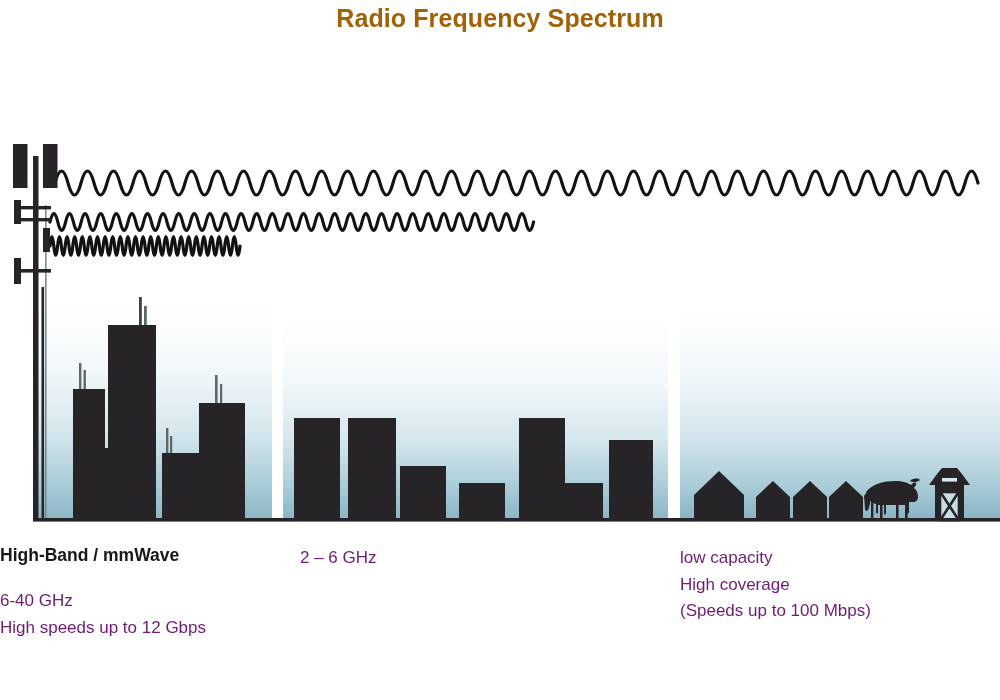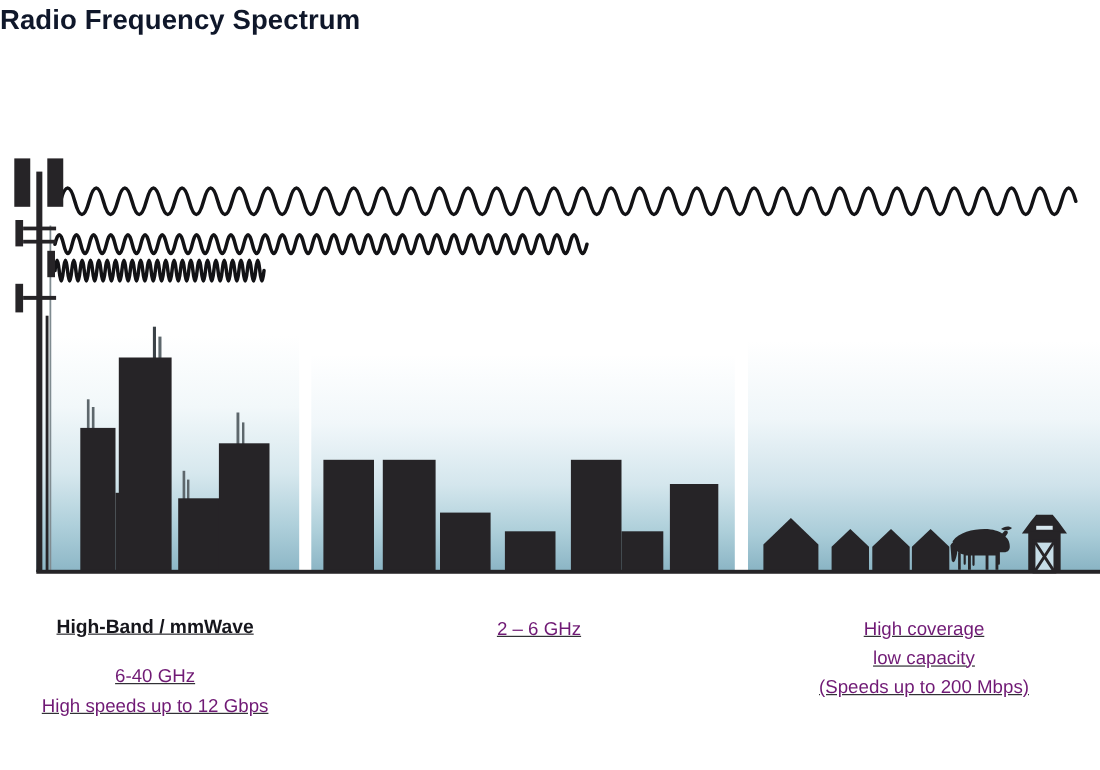--- a/index.html
+++ b/index.html
@@ -19,37 +19,37 @@
     position: absolute;
     inset: 0;
     width: 1000px;
     height: 700px;
   }
   .title {
     position: absolute;
     top: 4px;
     left: 0;
     width: 1000px;
+    text-align: center;
     font-size: 25px;
     font-weight: bold;
     letter-spacing: 0.1px;
-    color: #0f172a;
+    color: #a16207;
   }
   .bandlabels {
     position: absolute;
     left: 0;
     top: 545px;
     width: 1000px;
     height: 155px;
   }
   .band {
     position: absolute;
-    top: 14px;
-    text-align: center;
-    text-decoration: underline;
+    top: 0;
+    text-align: left;
   }
   .band-hi { left: 0px;   width: 282px; }
   .band-mid{ left: 300px; width: 380px; }
   .band-lo { left: 680px; width: 320px; }
   .band-title {
     font-size: 17.5px;
     font-weight: bold;
     color: #16161c;
     margin-bottom: 22px;
     white-space: nowrap;
@@ -293,20 +293,20 @@
       <div class="band-title">High-Band / mmWave</div>
       <div class="band-line">6-40 GHz</div>
       <div class="band-line">High speeds up to 12 Gbps</div>
     </div>
 
     <div class="band band-mid">
       <div class="band-line">2 – 6 GHz</div>
     </div>
 
     <div class="band band-lo">
+      <div class="band-line">low capacity</div>
       <div class="band-line">High coverage</div>
-      <div class="band-line">low capacity</div>
-      <div class="band-line">(Speeds up to 200 Mbps)</div>
+      <div class="band-line">(Speeds up to 100 Mbps)</div>
     </div>
 
   </div>
 
 </div>
 
 </body></html>

